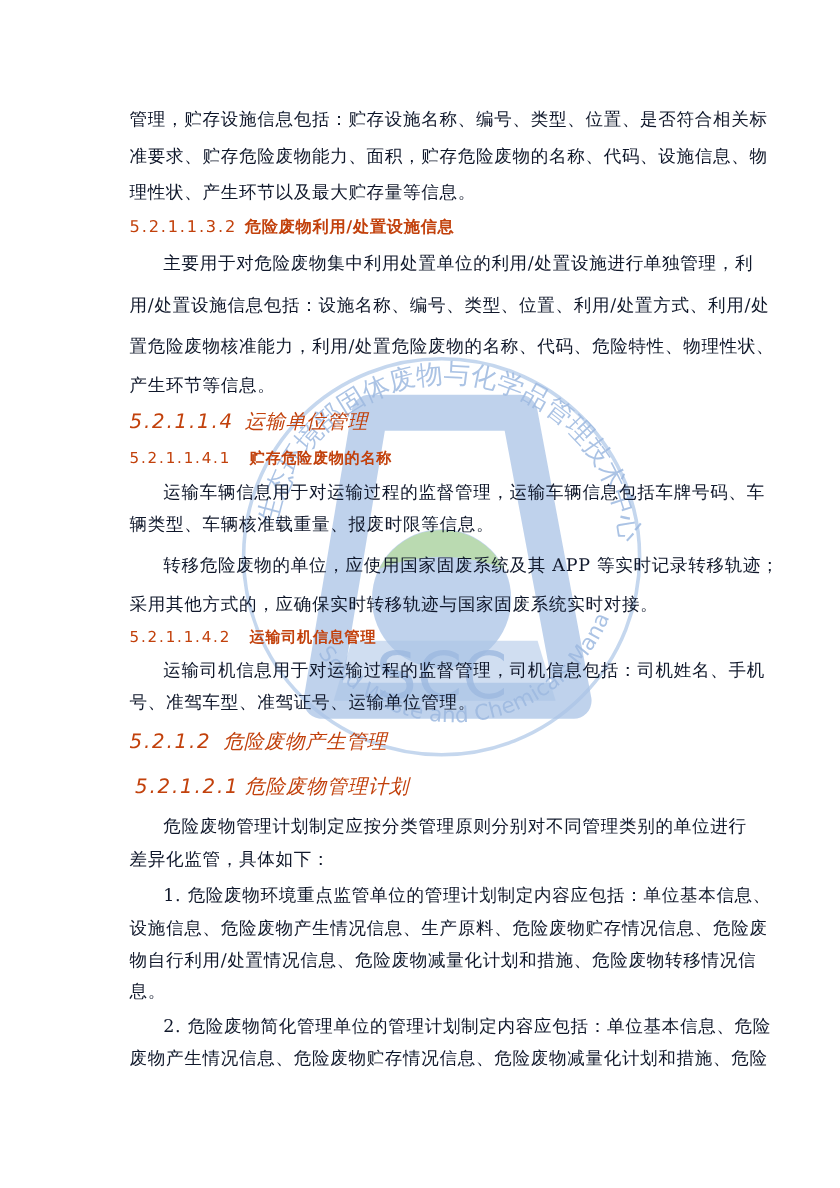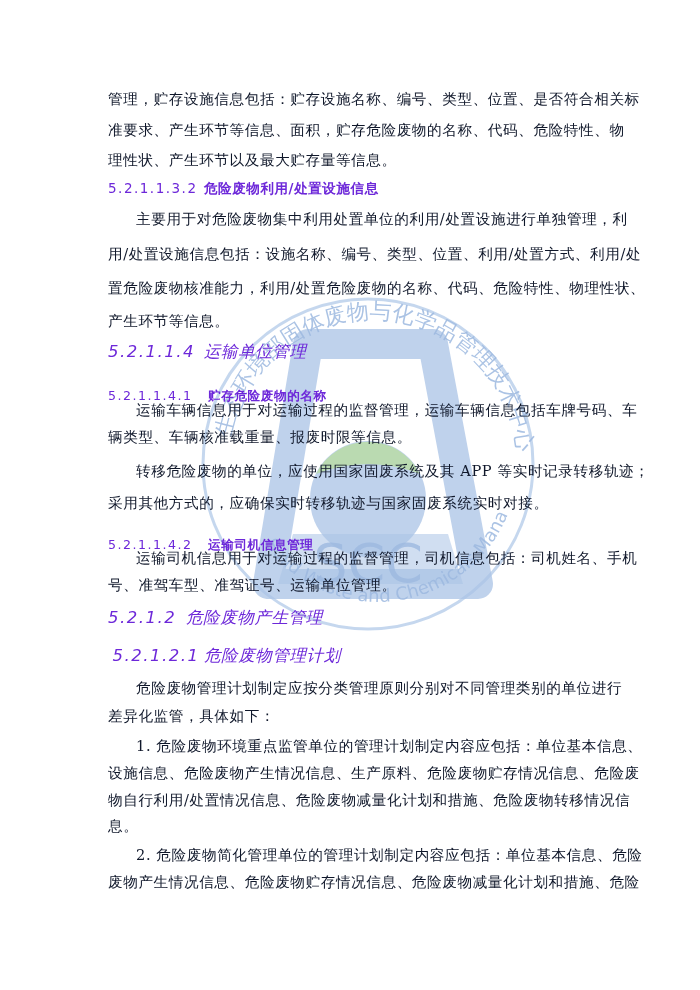--- a/index.html
+++ b/index.html
@@ -2,26 +2,26 @@
 <html><head>
 <meta charset="utf-8">
 <style>
   html, body { margin:0; padding:0; background:#ffffff; }
   body { width:700px; height:990px; position:relative; overflow:hidden;
          font-family: "DejaVu Serif", "Liberation Serif", serif; color:#222; }
   .page { position:absolute; left:0; top:0; width:700px; height:990px; background:#fff; }
   .watermark { position:absolute; left:188px; top:284px; width:360px; height:360px; pointer-events:none; z-index:0; }
   .content { position:absolute; left:108px; top:0; width:490px; z-index:1; }
   .line { position:absolute; left:0; white-space:nowrap; font-size:14.6px; letter-spacing:0.6px; color:#0f172a; }
-  .h { font-family:"DejaVu Sans","Liberation Sans",sans-serif; font-weight:bold; color:#6d28d9; }
+  .h { font-family:"DejaVu Sans","Liberation Sans",sans-serif; font-weight:bold; color:#c2410c; }
   .h .num { display:inline-block; letter-spacing:1.5px; font-weight:normal; }
   .h5 { font-size:13.5px; }
   .h5 .num { width:96px; }
   .h6 { font-size:12.6px; }
-  .h6 .num { width:100px;margin-top:14px; }
+  .h6 .num { width:100px; }
   .hbig { font-size:16.5px; font-weight:normal;font-style:italic; }
   .hbig.a .num { width:96px; }
   .hbig.b .num { width:78px; }
   .hbig.c .num { width:96px;text-align:center; }
   .pagenum { position:absolute; left:0; width:700px; top:911px; text-align:center; font-size:11px; color:#444; z-index:1; }
 </style>
 </head>
 <body>
 
 <div class="page">
@@ -42,21 +42,21 @@
       <textPath href="#arcTop" startOffset="8%">生态环境部固体废物与化学品管理技术中心</textPath>
     </text>
     <text font-family="DejaVu Sans, sans-serif" font-size="18" fill="#9db9e0" opacity="0.85">
       <textPath href="#arcBottom" startOffset="4%">Solid Waste and Chemicals Management Center, MEE</textPath>
     </text>
   </svg>
 
   <div class="content">
 
     <div class="line" style="top:90px">管理，贮存设施信息包括：贮存设施名称、编号、类型、位置、是否符合相关标</div>
-    <div class="line" style="top:121px">准要求、产生环节等信息、面积，贮存危险废物的名称、代码、危险特性、物</div>
+    <div class="line" style="top:121px">准要求、贮存危险废物能力、面积，贮存危险废物的名称、代码、设施信息、物</div>
     <div class="line" style="top:151px">理性状、产生环节以及最大贮存量等信息。</div>
 
     <div class="line h h5" style="top:180px">
       <span class="num">5.2.1.1.3.2</span><span>危险废物利用/处置设施信息</span>
     </div>
 
     <div class="line" style="top:210px; left:28px">主要用于对危险废物集中利用处置单位的利用/处置设施进行单独管理，利</div>
     <div class="line" style="top:245px">用/处置设施信息包括：设施名称、编号、类型、位置、利用/处置方式、利用/处</div>
     <div class="line" style="top:279px">置危险废物核准能力，利用/处置危险废物的名称、代码、危险特性、物理性状、</div>
     <div class="line" style="top:312px">产生环节等信息。</div>

